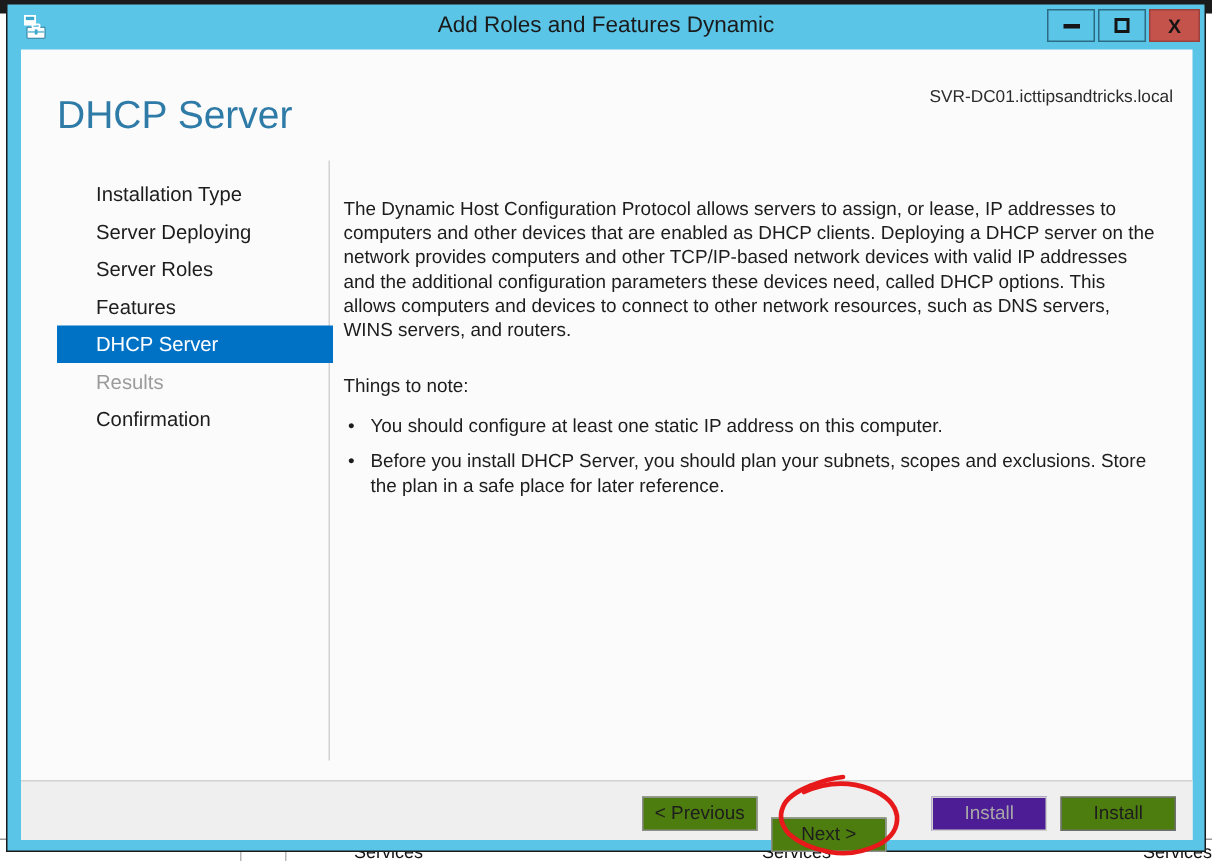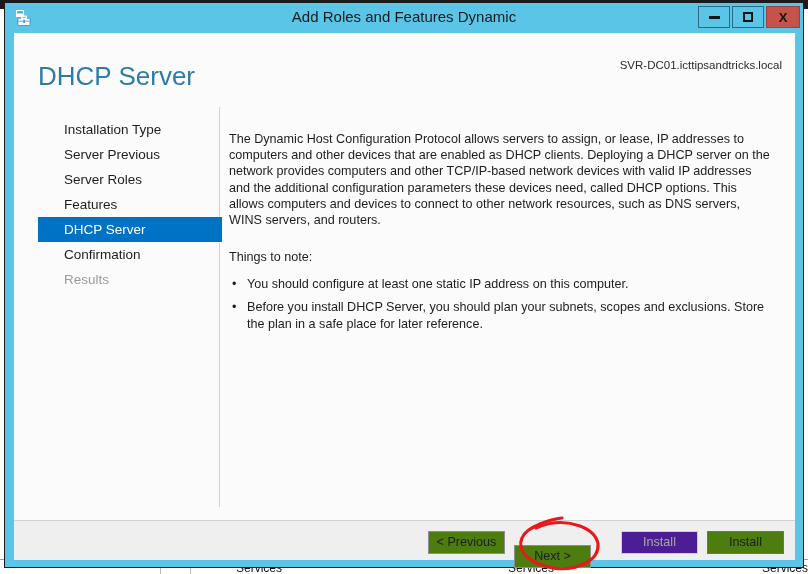--- a/index.html
+++ b/index.html
@@ -298,26 +298,26 @@
     <div id="page-title">DHCP Server</div>
 
     <div id="dest-block">
       <div id="dest-server">SVR-DC01.icttipsandtricks.local</div>
     </div>
 
     <div id="nav-divider"></div>
 
     <div id="nav">
       <div class="nav-item">Installation Type</div>
-      <div class="nav-item">Server Previous</div>
+      <div class="nav-item">Server Deploying</div>
       <div class="nav-item">Server Roles</div>
       <div class="nav-item">Features</div>
       <div class="nav-item active">DHCP Server</div>
+      <div class="nav-item disabled">Results</div>
       <div class="nav-item">Confirmation</div>
-      <div class="nav-item disabled">Results</div>
     </div>
 
     <div id="content">
       <p id="intro">The Dynamic Host Configuration Protocol allows servers to assign, or lease, IP addresses to computers and other devices that are enabled as DHCP clients. Deploying a DHCP server on the network provides computers and other TCP/IP-based network devices with valid IP addresses and the additional configuration parameters these devices need, called DHCP options. This allows computers and devices to connect to other network resources, such as DNS servers, WINS servers, and routers.</p>
       <p id="notes-title">Things to note:</p>
       <ul id="notes">
         <li>
           <span class="bullet">•</span>
           <span>You should configure at least one static IP address on this computer.</span>
         </li>

